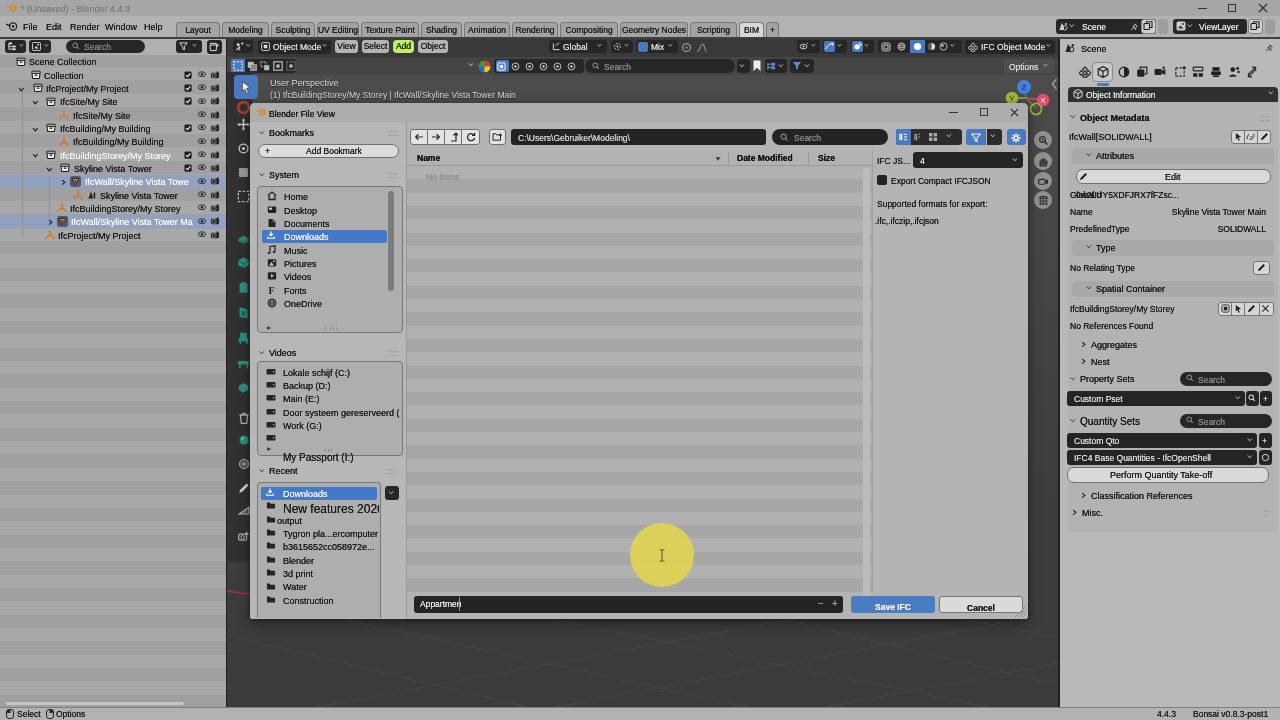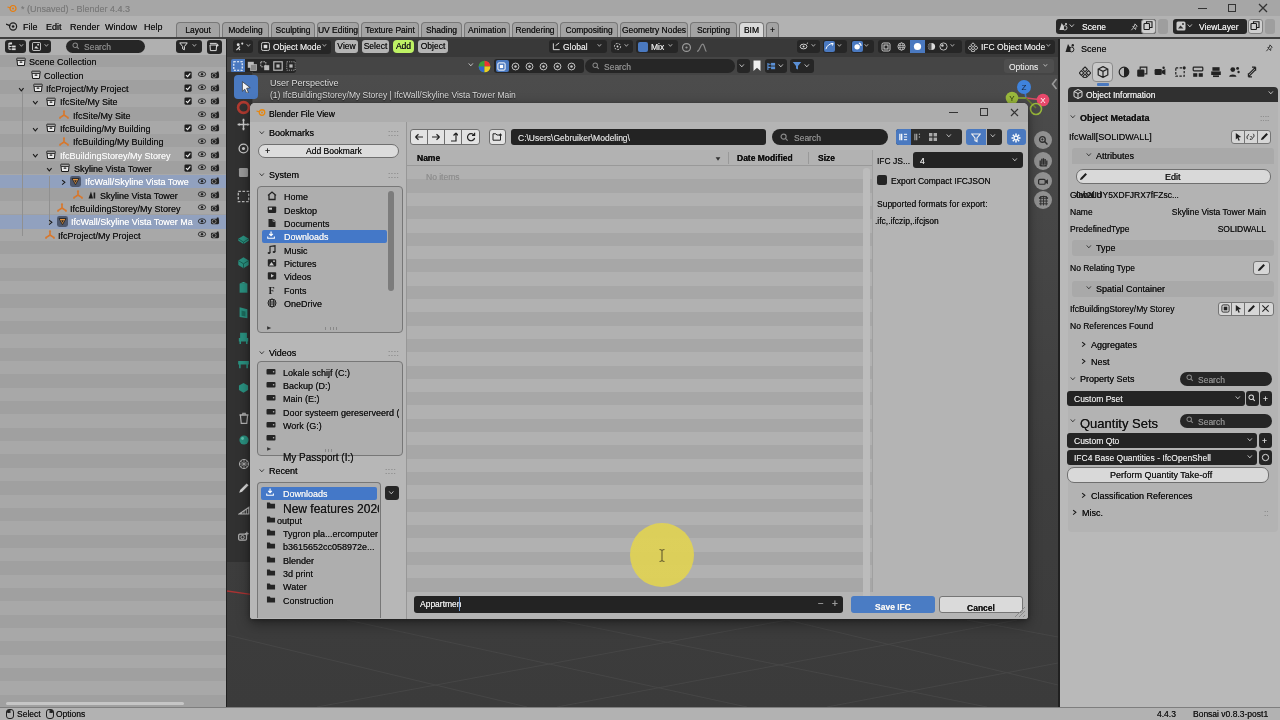--- a/index.html
+++ b/index.html
@@ -1173,21 +1173,21 @@
   </svg>
 <div class="ab dd" style="left:1246px;top:391px;width:13px;height:15px;background:#242424"></div>
 <svg class="ab" style="left:1248px;top:394px" width="8" height="8" viewBox="0 0 10 10">
     <use href="#magw"></use>
   </svg>
 <div class="ab dd" style="left:1260px;top:391px;width:12px;height:15px;background:#242424"></div>
 <div class="ab tw" style="left:1263px;top:394.5px;color:#ddd">+</div>
 <svg class="ab" style="left:1070px;top:417.5px" width="7" height="7" viewBox="0 0 10 10">
     <use href="#vd"></use>
   </svg>
-<div class="ab t" style="left:1080px;top:417px;font-size:13px;color:#151515">Quantity Sets</div>
+<div class="ab t" style="left:1080px;top:417px;font-size:10px;color:#151515">Quantity Sets</div>
 <div class="ab dd" style="left:1180px;top:413.5px;width:92px;height:14px;border-radius:7px"></div>
 <svg class="ab" style="left:1186px;top:416px" width="8" height="8" viewBox="0 0 10 10">
     <use href="#mag"></use>
   </svg>
 <div class="ab tw" style="left:1198px;top:417.5px;color:#8a8a8a">Search</div>
 <div class="ab dd" style="left:1067px;top:433px;width:190px;height:15px;background:#242424"></div>
 <div class="ab tw" style="left:1074px;top:437px;color:#dcdcdc">Custom Qto</div>
 <svg class="ab" style="left:1247px;top:437px" width="7" height="7" viewBox="0 0 10 10">
     <use href="#vw"></use>
   </svg>

